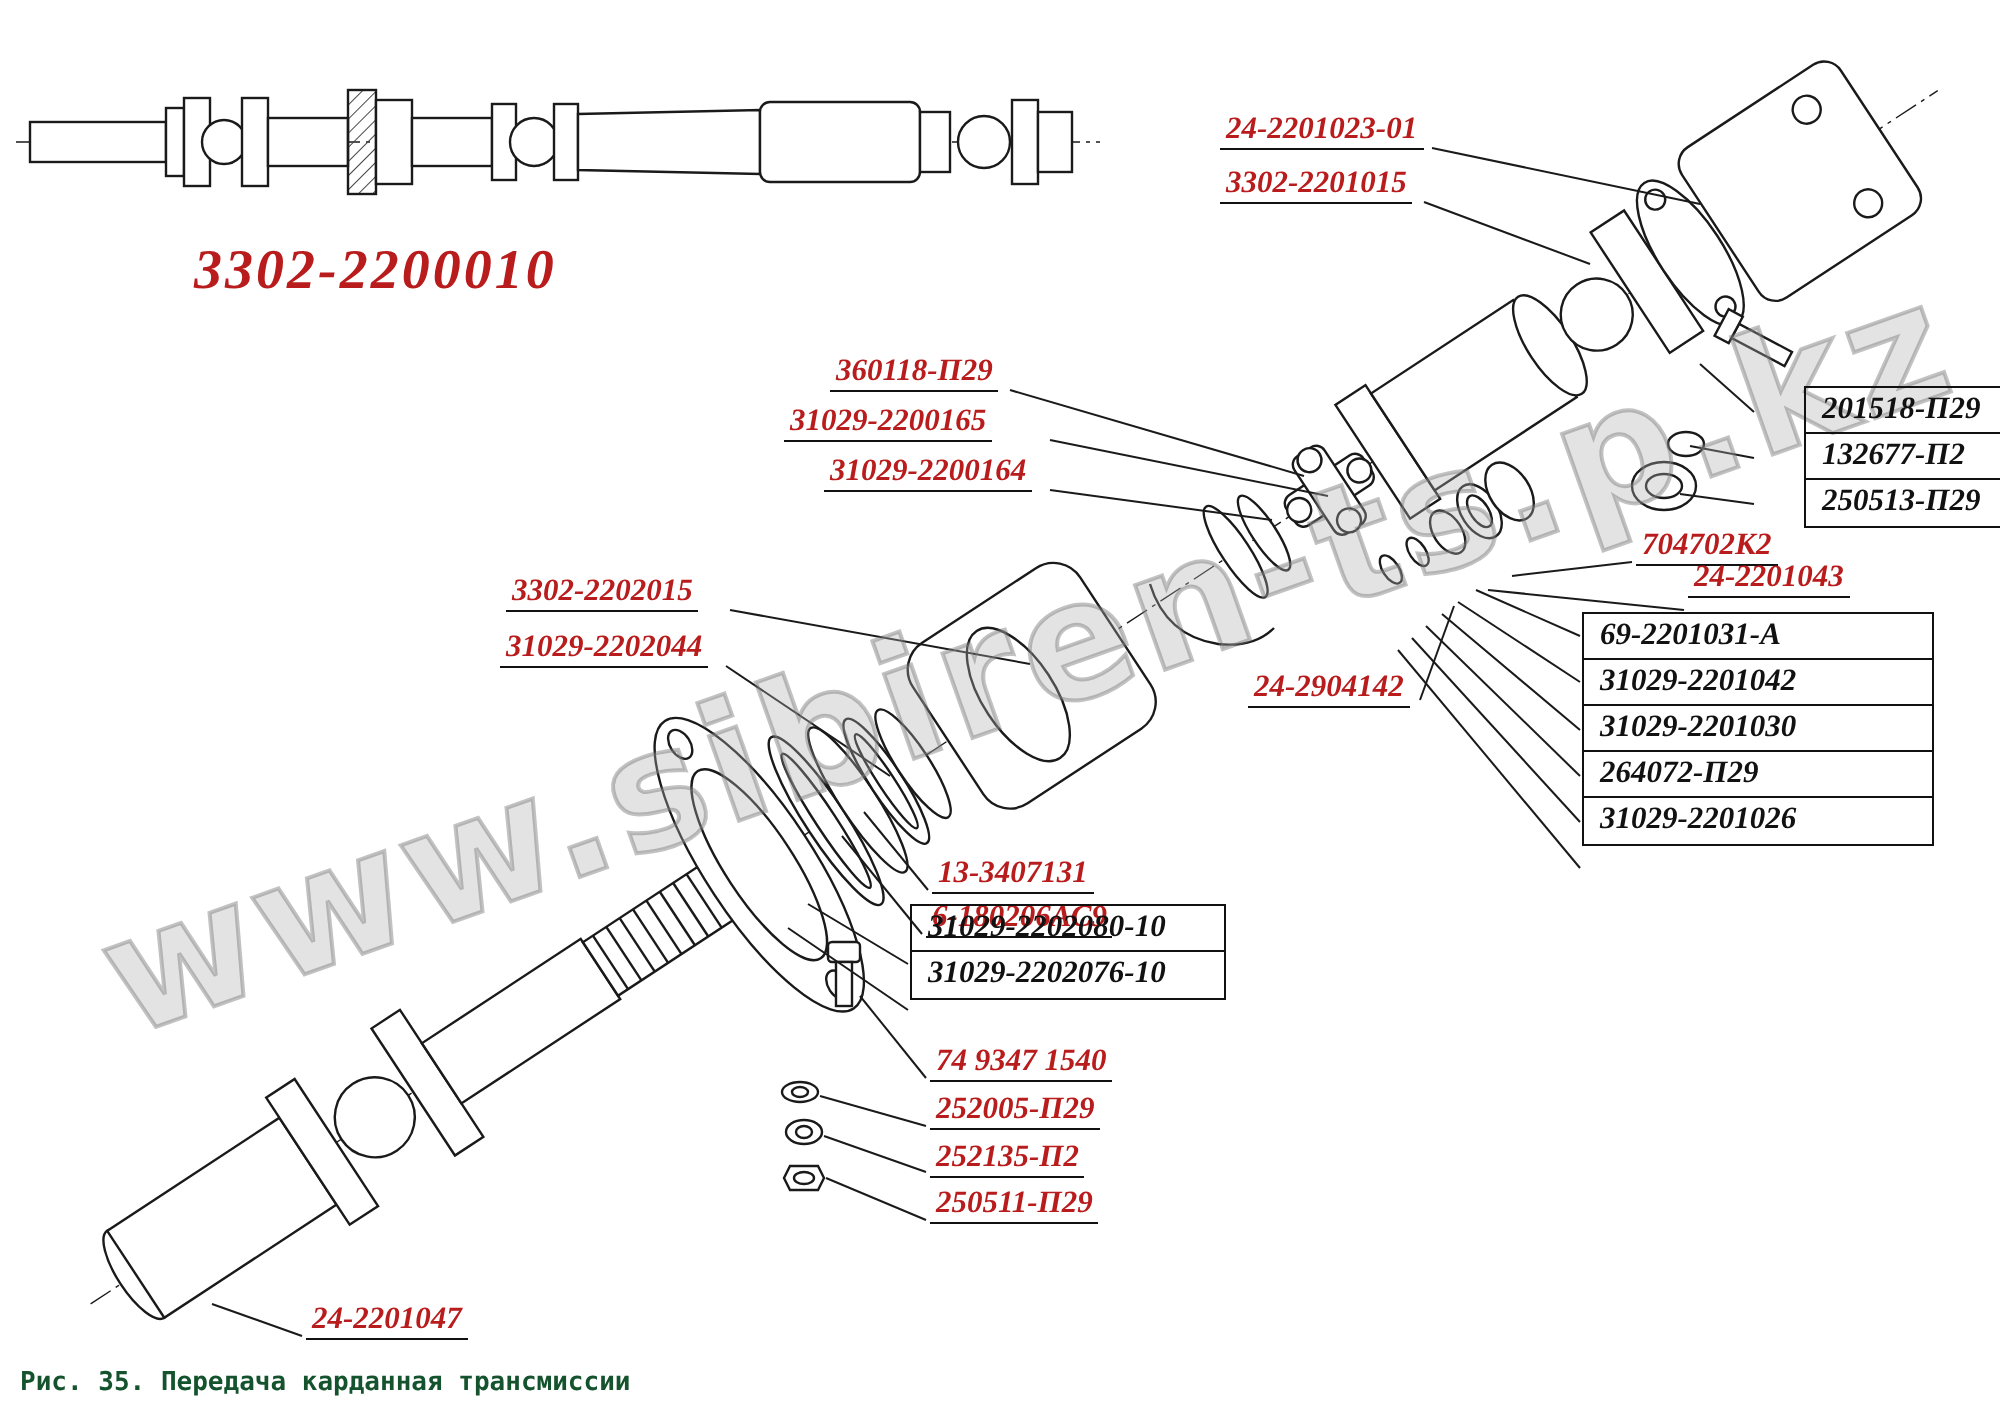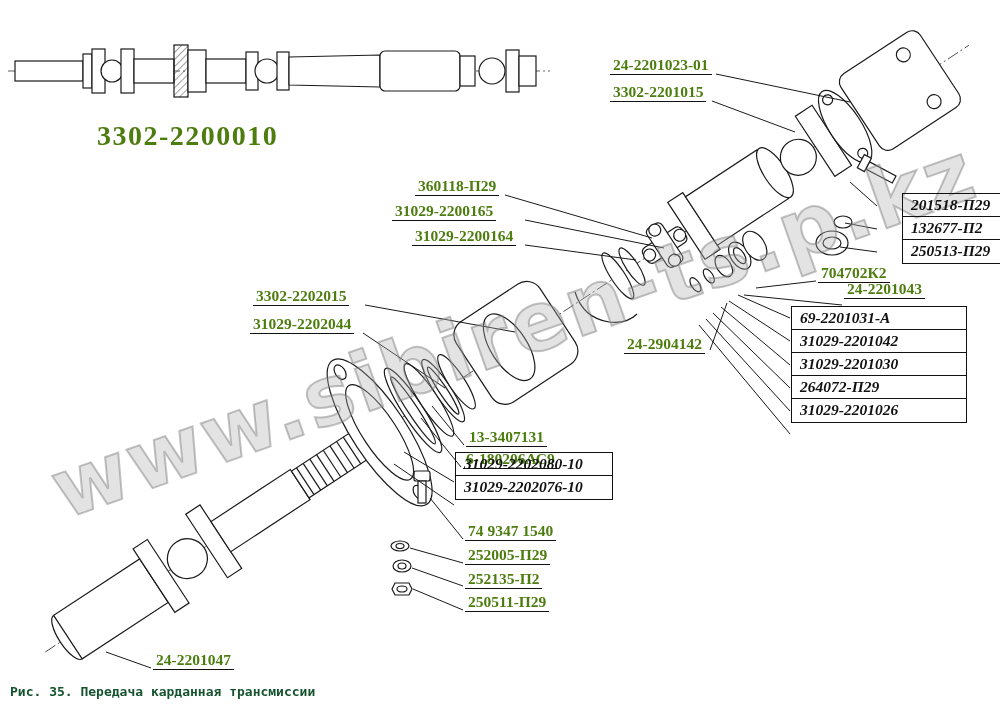--- a/index.html
+++ b/index.html
@@ -9,22 +9,22 @@
   svg.drawing { position:absolute; left:0; top:0; z-index:1; }
   .watermark {
     position:absolute; left:55px; top:445px; z-index:2;
     font-family:"DejaVu Sans", sans-serif; font-weight:700; font-size:82px;
     letter-spacing:3px; white-space:nowrap;
     transform:rotate(-19.5deg); transform-origin:0 50%;
     color:rgba(175,175,175,0.35);
     -webkit-text-stroke:2px rgba(120,120,120,0.45);
   }
   .label {
-    position:absolute; z-index:3; white-space:nowrap; color:#4d7c0f;
-    font-family:"Liberation Serif", serif; font-weight:600;
+    position:absolute; z-index:3; white-space:nowrap; color:#b91c1c;
+    font-family:"Liberation Serif", serif; font-style:italic; font-weight:600;
     font-size:15.5px; line-height:1.12;
   }
   .label.ul { border-bottom:1.4px solid #111; padding:0 3px 1px 3px; }
   .label.big { font-size:28px; letter-spacing:1.5px; }
   .group-box { position:absolute; z-index:3; border:1.4px solid #111; background:transparent; }
   .group-box .cell {
     font-family:"Liberation Serif", serif; font-style:italic; font-weight:600;
     font-size:15.5px; color:#111; white-space:nowrap;
     height:23px; line-height:20px; padding:1px 6px 0 8px;
     border-bottom:1.4px solid #111;

